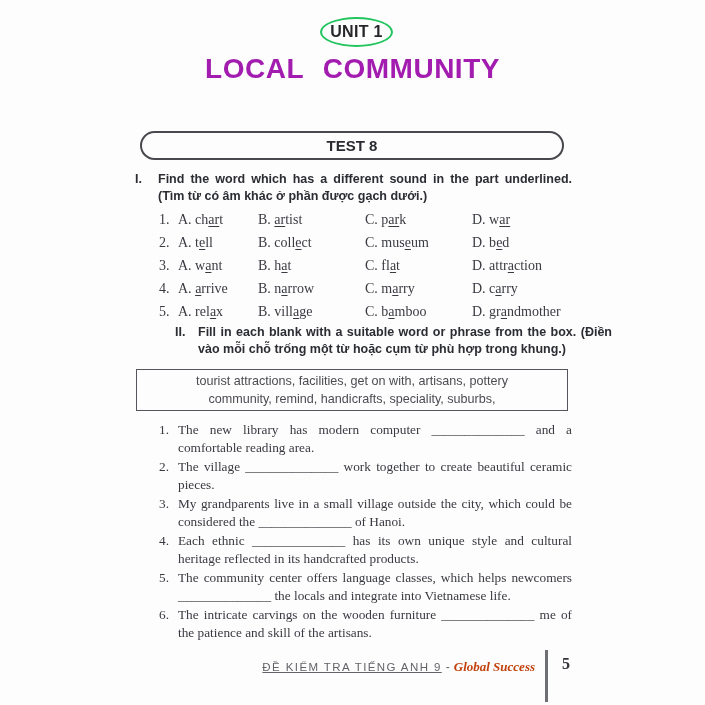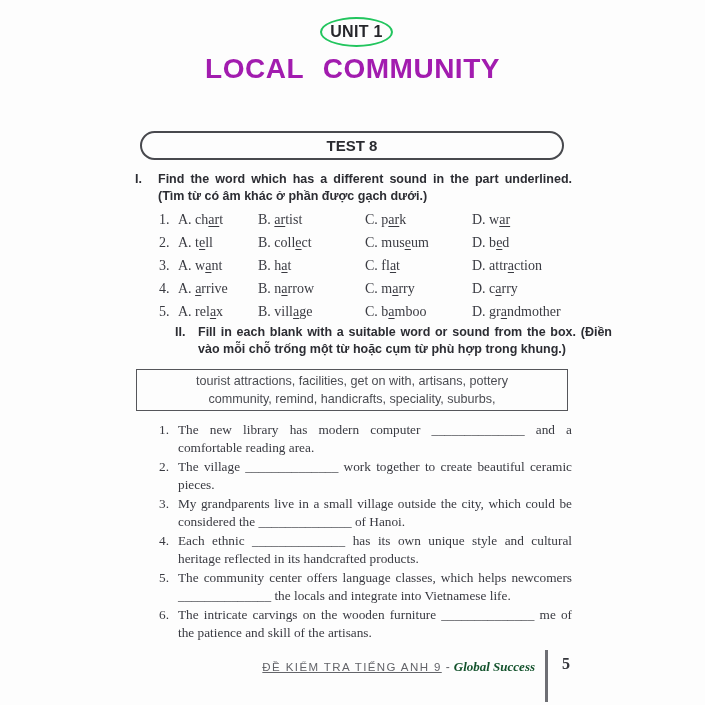--- a/index.html
+++ b/index.html
@@ -80,21 +80,21 @@
     position:absolute; top:657px; left:135px; width:400px;
     text-align:right; white-space:nowrap;
   }
   .book-title {
     font-family:"Liberation Sans", sans-serif; font-size:11.5px;
     letter-spacing:1.4px; color:#636469;text-decoration:underline;
   }
   .dash { font-family:"Liberation Sans", sans-serif; font-size:12px; color:#636469; }
   .series {
     font-family:"Liberation Serif", serif; font-style:italic; font-weight:bold;
-    font-size:13px; color:#14532d;
+    font-size:13px; color:#c2410c;
   }
   .footer-bar {
     position:absolute; left:545px; top:650px; width:2.5px; height:52px;
     background:#6e6f74;
   }
   .page-num {
     position:absolute; left:556px; top:655px; width:20px; text-align:center;
     font-family:"Liberation Serif", serif; font-weight:bold;
     font-size:16px; color:#33343a;
   }
@@ -152,21 +152,21 @@
       <span class="q-num">5.</span>
       <span class="q-opt">A. rel<u>a</u>x</span>
       <span class="q-opt">B. vill<u>a</u>ge</span>
       <span class="q-opt">C. b<u>a</u>mboo</span>
       <span class="q-opt">D. gr<u>a</u>ndmother</span>
     </div>
   </div>
 
   <div class="sec-head sec2">
     <span class="sec-num">II.</span>
-    <span class="en">Fill in each blank with a suitable word or sound from the box.</span>
+    <span class="en">Fill in each blank with a suitable word or phrase from the box.</span>
     <span class="vi">(Điền vào mỗi chỗ trống một từ hoặc cụm từ phù hợp trong khung.)</span>
   </div>
 
   <div class="word-box">
     <div>tourist attractions, facilities, get on with, artisans, pottery</div>
     <div>community, remind, handicrafts, speciality, suburbs,</div>
   </div>
 
   <div class="fill-list">
     <div class="fill-item">

